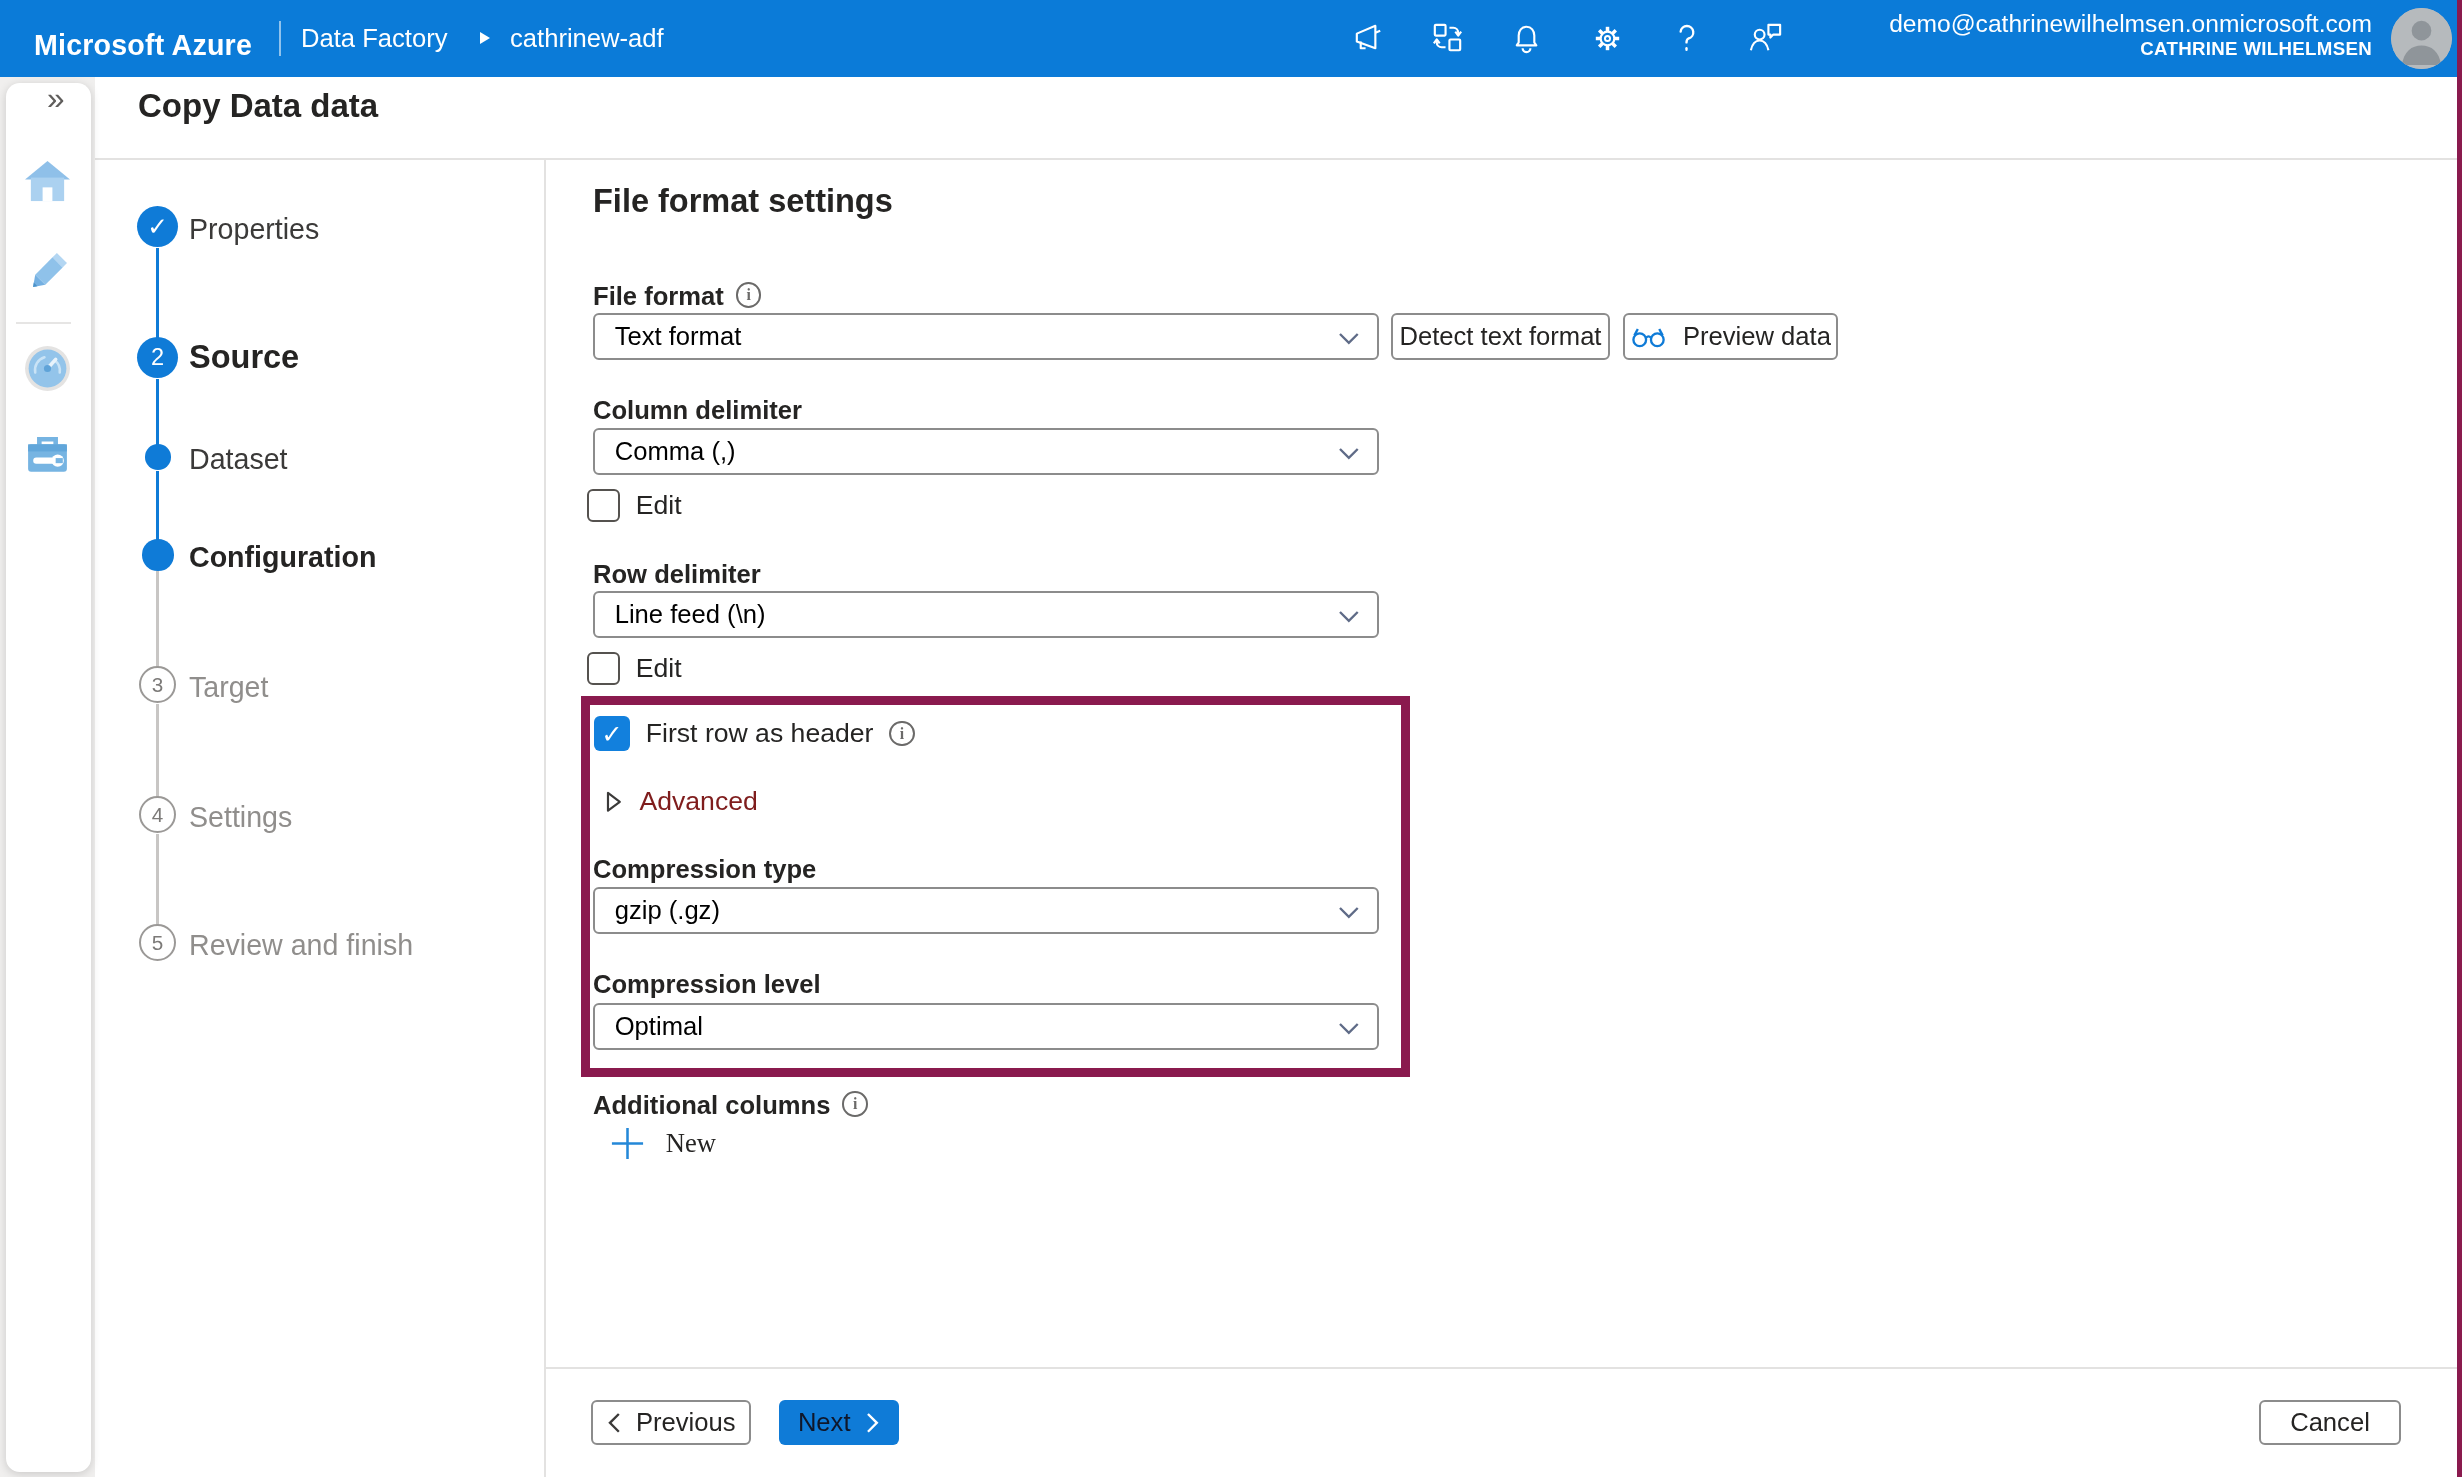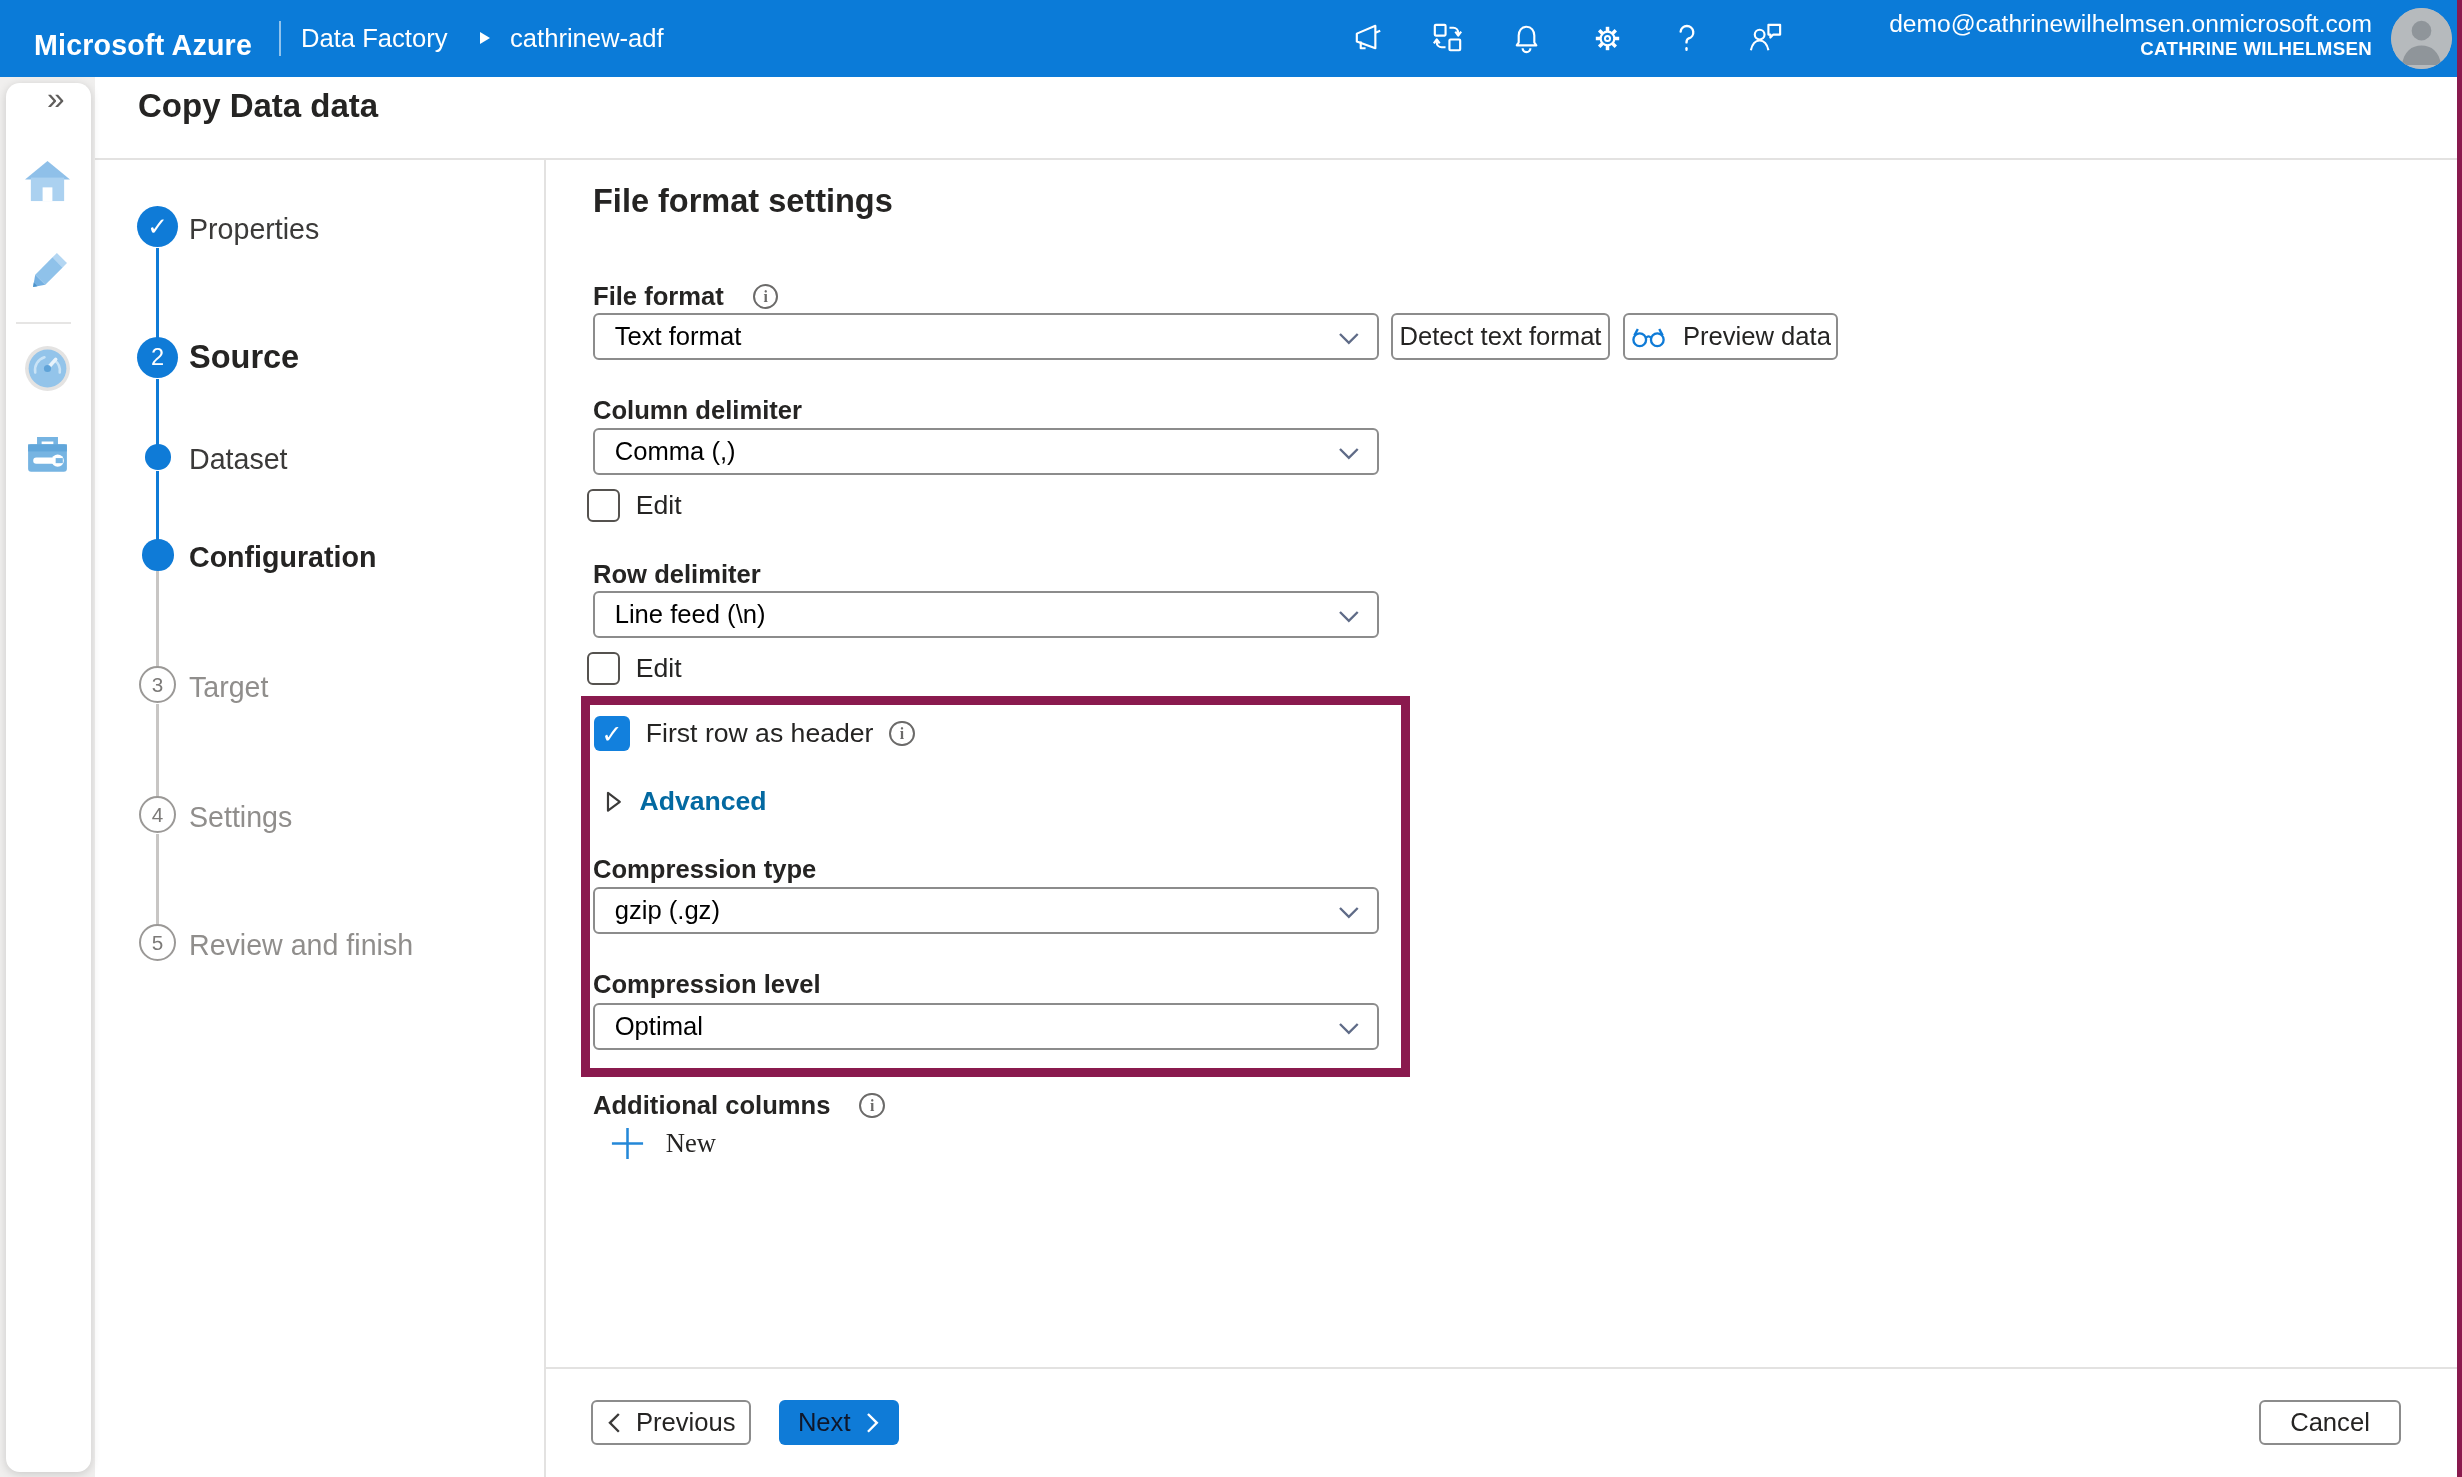--- a/index.html
+++ b/index.html
@@ -55,37 +55,37 @@
   .step-line { position:absolute; width:3px; }
   .sl-blue { background:var(--accent); }
   .sl-gray { background:#c8c6c4; }
   .step-label { position:absolute; font-size:28.6px; color:#3b3a39; cursor:pointer; }
   .st-bold { font-size:32.5px; font-weight:700; color:#252423; }
   .st-semib { font-weight:600; color:#252423; }
   .st-future { color:#908e8c; cursor:default; }
 
   
   .form-heading { left:593px; top:183px; font-size:32.5px; font-weight:700; color:#252423; }
-  .f-label { font-size:25.6px; font-weight:700; color:#252423; display:flex; align-items:center; gap:29px; }
+  .f-label { font-size:25.6px; font-weight:700; color:#252423; display:flex; align-items:flex-start; gap:12px; }
   .info { width:25.6px; height:25.6px; border:2px solid #6b6a69; border-radius:50%; color:#6b6a69;
           font-size:15.8px; font-weight:700; display:inline-flex; align-items:center; justify-content:center;
           font-family:"Liberation Serif", serif; cursor:pointer; flex:none; }
   .dd { position:absolute; width:786px; height:47px; background:#fff; border:2px solid var(--ctl-border);
         border-radius:5.9px; display:flex; align-items:center; padding:0 55px 0 19.7px; font-size:25.6px; color:#000000; cursor:pointer; }
   .dd .chev { position:absolute; right:17.7px; top:16.7px; }
   .btn { position:absolute; height:47px; background:#fff; border:2px solid var(--ctl-border); border-radius:5.9px;
          display:flex; align-items:center; justify-content:center; gap:13.8px; font-size:25.6px; color:#252423; cursor:pointer; }
   .checkrow { position:absolute; display:flex; align-items:center; gap:15.8px; cursor:pointer; }
   .cb { width:33px; height:33px; border:2px solid #55524f; border-radius:5.9px; background:#fff; flex:none; }
   .cb-on { width:36px; height:35px; border-radius:5.9px; background:#1280dd; color:#fff; font-size:25.6px;
            display:flex; align-items:center; justify-content:center; flex:none; }
   .checkrow .cr-label { font-size:26.6px; color:#252423; }
   .annot { border:9.9px solid var(--highlight); }
   .adv-row { position:absolute; display:flex; align-items:center; gap:17.7px; cursor:pointer; }
-  .adv-label { font-size:26.6px; font-weight:700; color:#0369a1; }
+  .adv-label { font-size:26.6px; font-weight:400; color:#7f1d1d; }
   .new-row { position:absolute; display:flex; align-items:center; gap:19.7px; cursor:pointer;font-family:Liberation Serif, serif; }
   .new-label { font-size:26.6px; color:#252423; }
 
   
   .btn-primary { background:var(--accent); border:none; color:#0f172a; }
   .edge-highlight { left:2457px; top:0; width:5.9px; height:1478px; background:var(--highlight); z-index:50; }
 </style>
 </head>
 <body>
 

